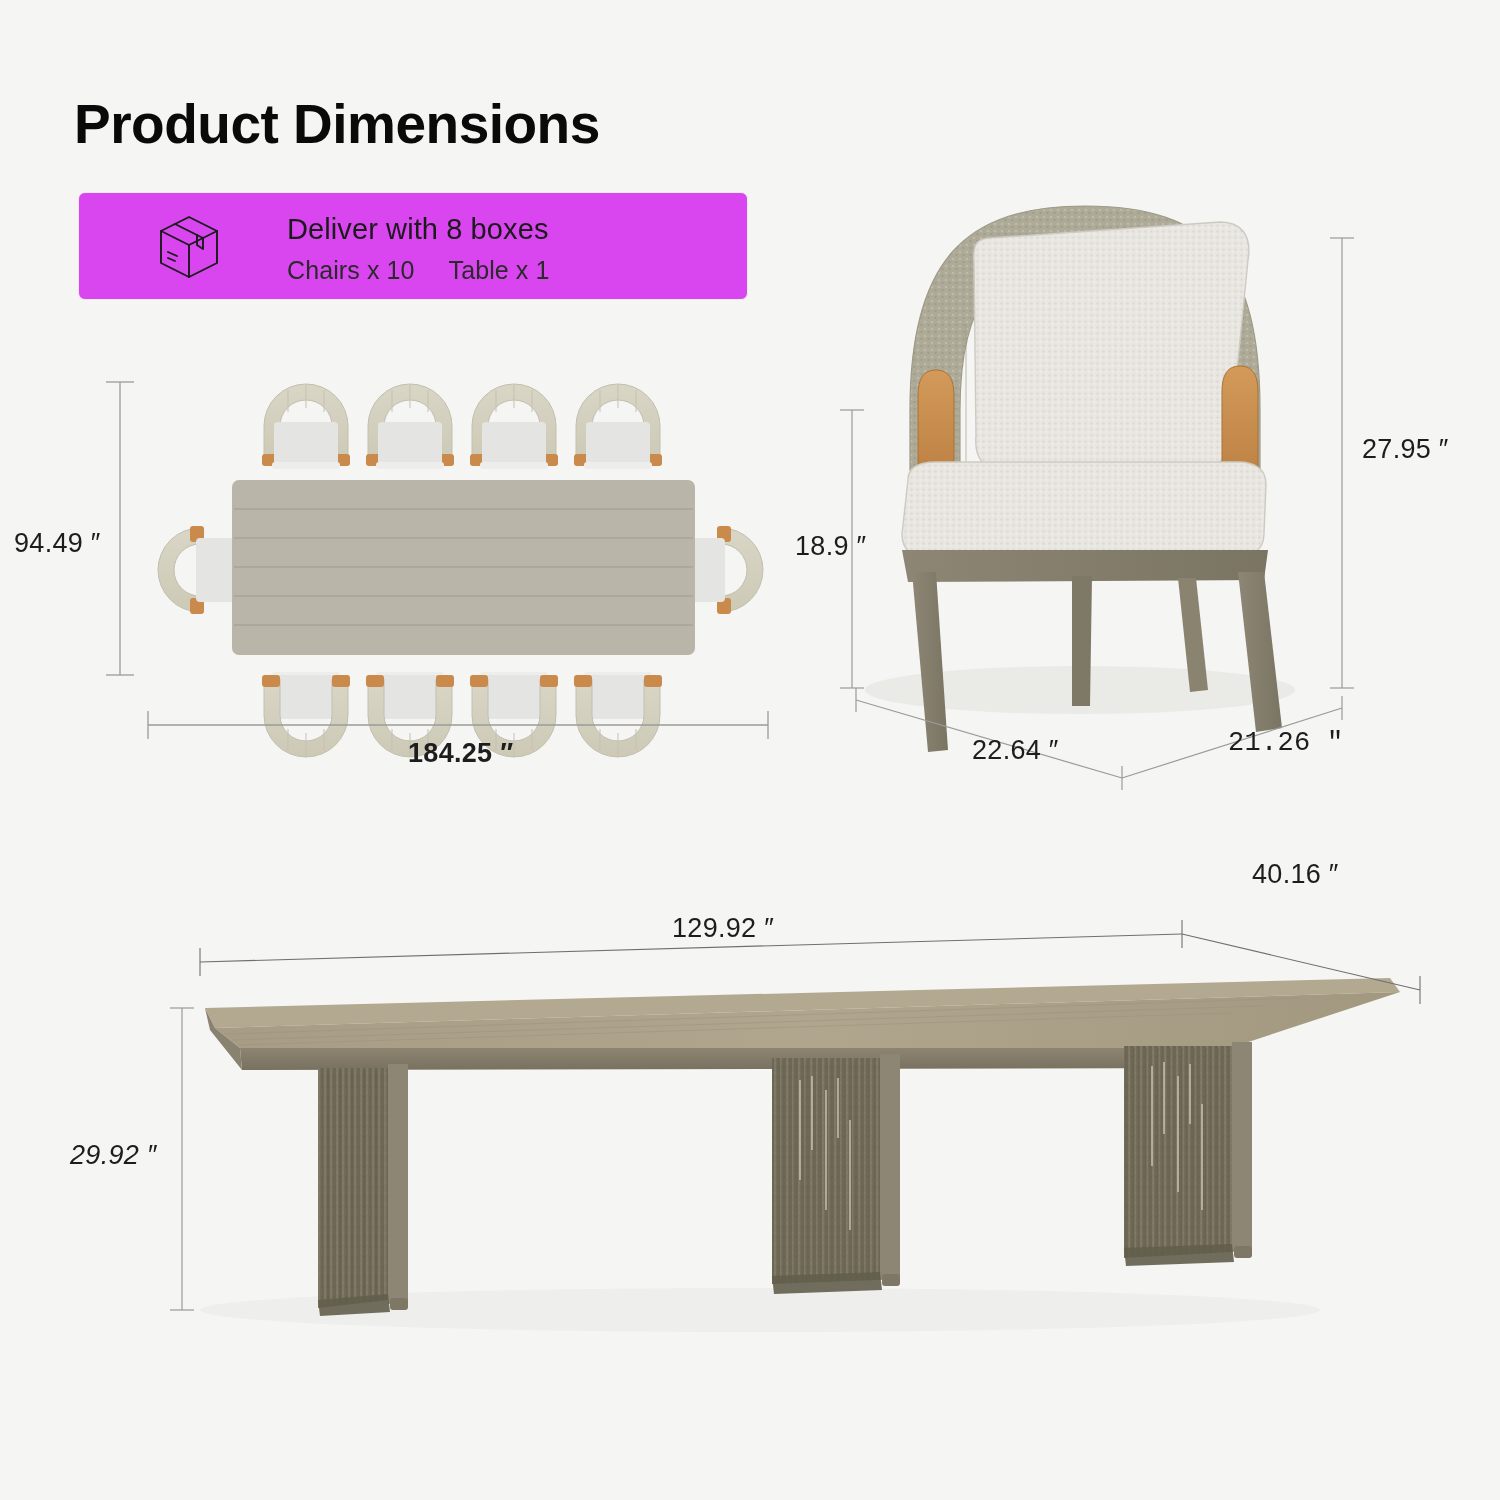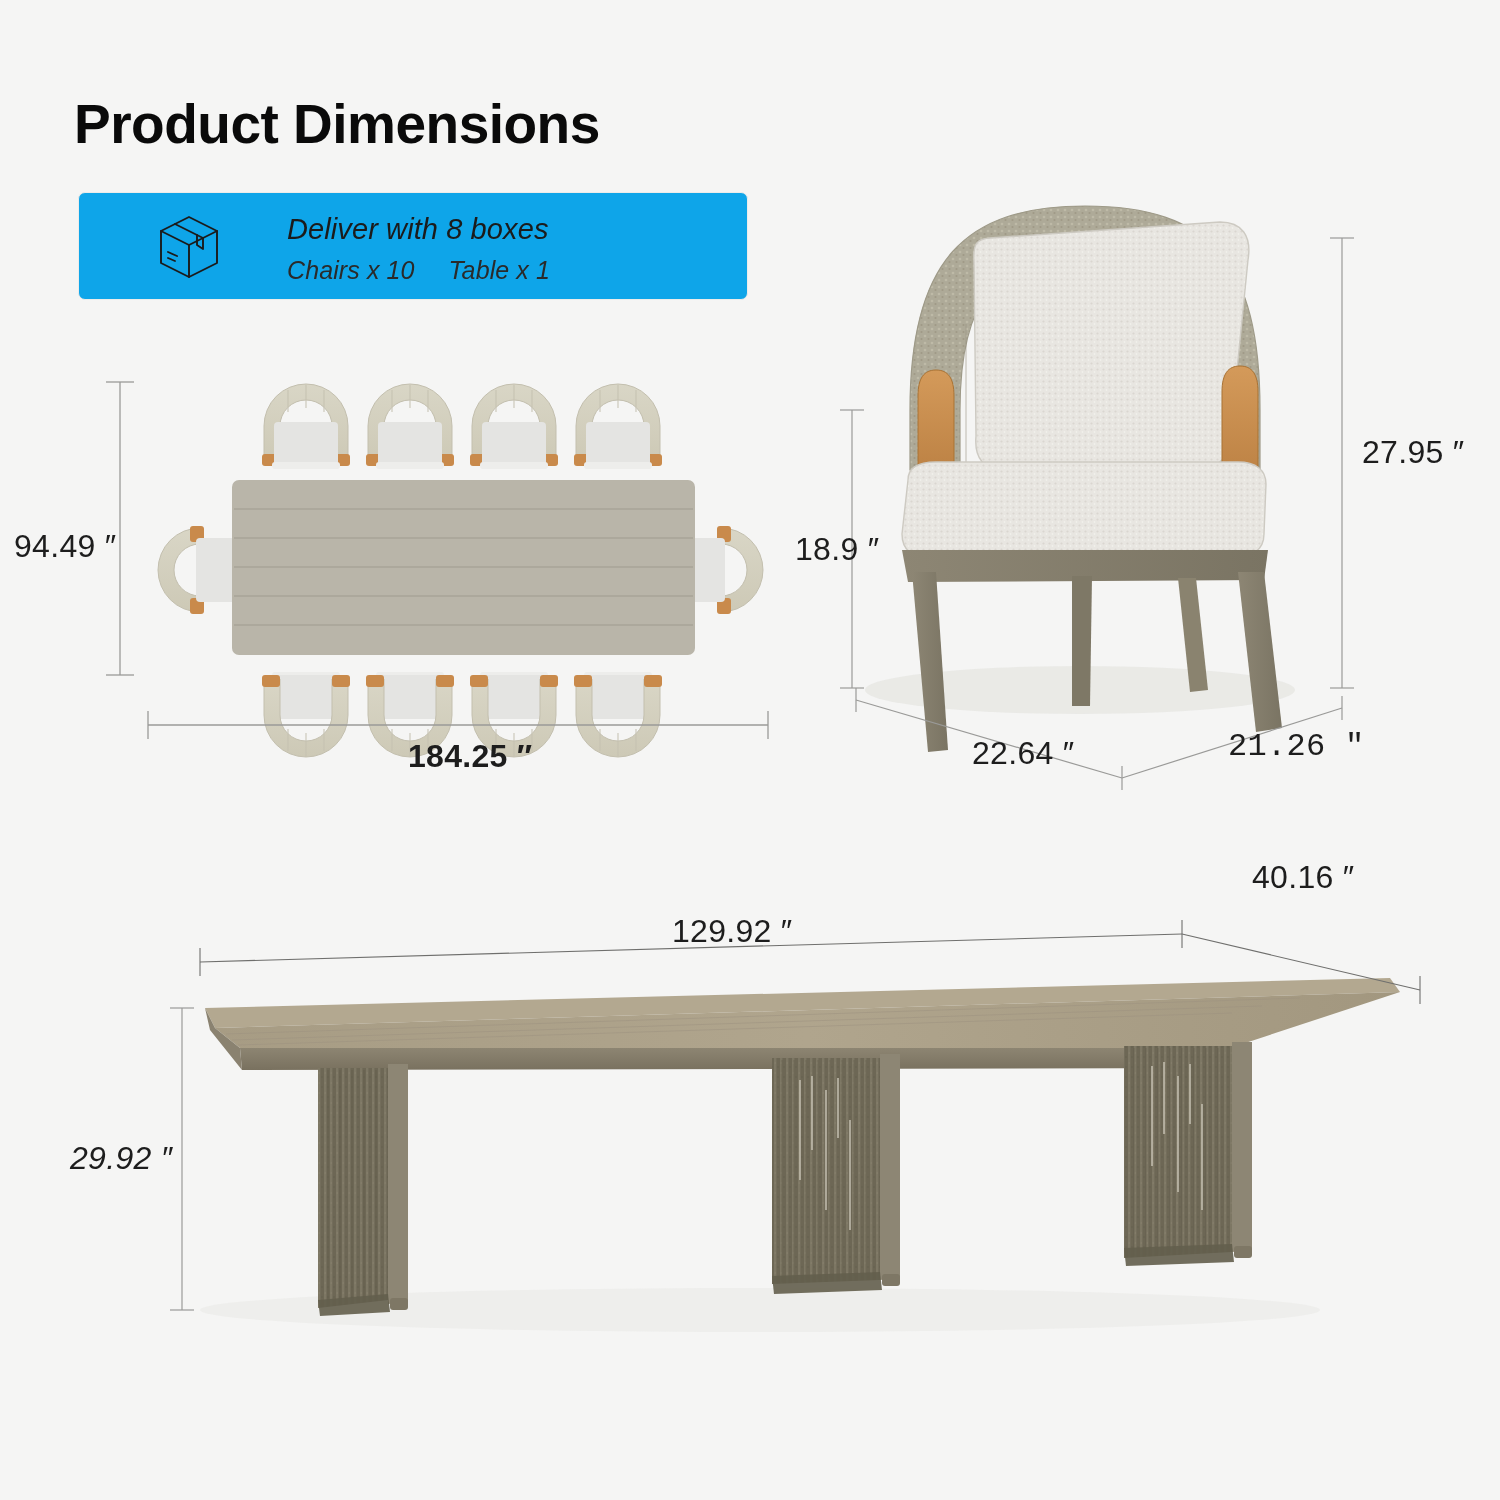--- a/index.html
+++ b/index.html
@@ -31,25 +31,24 @@
     color: #0a0a0a;
     line-height: 1;
   }
 
   #delivery-card {
     position: absolute;
     left: 78px;
     top: 192px;
     width: 670px;
     height: 108px;
-    background: #0ea5e9;
+    background: #d946ef;
     border: 1px solid #ececea;
     border-radius: 7px;
     box-sizing: border-box;
-    font-style: italic;
   }
   #box-icon {
     position: absolute;
     left: 72px;
     top: 16px;
     width: 76px;
     height: 76px;
   }
   #delivery-text {
     position: absolute;
@@ -67,21 +66,21 @@
     font-size: 25px;
     color: #2a2a2a;
     letter-spacing: 0.1px;
     text-align: right;
   }
   #delivery-sub .gap { display:inline-block; width: 34px; }
 
   
   .dim {
     position: absolute;
-    font-size: 32px;
+    font-size: 27px;
     color: #1d1d1d;
     white-space: nowrap;
     letter-spacing: 0.3px;
   }
 
   
   #plan { position: absolute; left: 0; top: 350px; width: 820px; height: 440px; }
   #plan svg, #chairfig svg, #tablefig svg { display:block; }
 
   #chairfig { position: absolute; left: 790px; top: 110px; width: 710px; height: 680px; }

